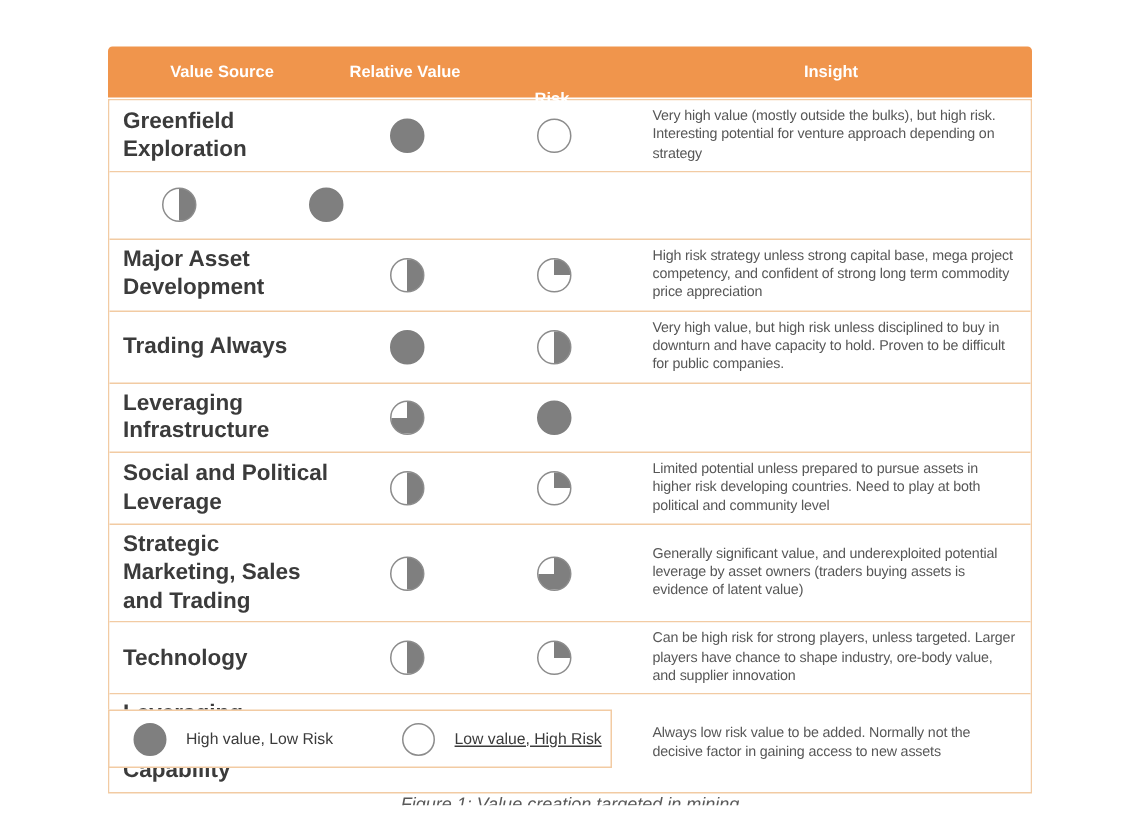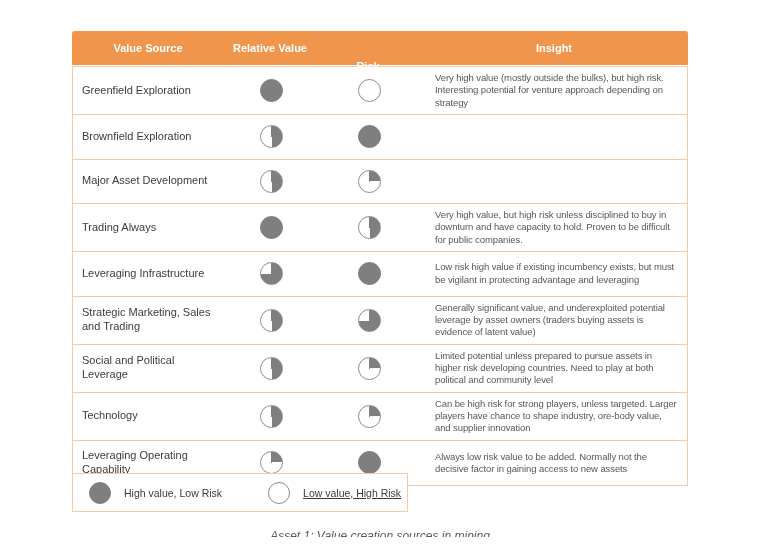--- a/index.html
+++ b/index.html
@@ -14,21 +14,21 @@
   .th-source  { width:152px; }
   .th-rv      { width:92px;  }
   .th-risk    { width:104px;margin-top:35px; }
   .th-insight { flex:1; }
 
   .tbody { border:1px solid var(--border-color,#F2CBA3); border-top:1px solid var(--border-color,#F2CBA3); margin-top:1px; }
   .row { display:flex; min-height:44.5px; border-bottom:1px solid var(--border-color,#F2CBA3); align-items:stretch; background:#fff; }
   .row:last-child { border-bottom:none; }
 
   .td { display:flex; align-items:center; }
-  .td-source  { width:152px; padding:4px 6px 4px 9px; font-weight:normal; font-size:11px; color:#3B3B3B; line-height:1.25; }
+  .td-source  { width:152px; padding:4px 6px 4px 9px; font-weight:bold; font-size:15px; color:#3B3B3B; line-height:1.25; }
   .td-rv      { width:92px;  justify-content:center; }
   .td-risk    { width:104px; justify-content:center; }
   .td-insight { flex:1; padding:5px 10px 5px 14px; font-size:9.5px; color:#575757; line-height:1.3; letter-spacing:-0.1px; }
 
   .ball { width:23px; height:23px; border-radius:50%; border:1px solid #8C8C8C; display:inline-block; flex:0 0 auto; }
   .ball--full          { background:#7F7F7F; border-color:#7F7F7F; }
   .ball--three-quarter { background:conic-gradient(#7F7F7F 0 270deg, #ffffff 270deg 360deg); }
   .ball--half          { background:conic-gradient(#7F7F7F 0 180deg, #ffffff 180deg 360deg); }
   .ball--quarter       { background:conic-gradient(#7F7F7F 0 90deg,  #ffffff 90deg 360deg); }
   .ball--empty         { background:#ffffff; }
@@ -61,37 +61,37 @@
       <div class="td td-rv">
         <span class="ball ball--full"></span>
       </div>
       <div class="td td-risk">
         <span class="ball ball--empty"></span>
       </div>
       <div class="td td-insight">Very high value (mostly outside the bulks), but high risk.  Interesting potential for venture approach depending on strategy</div>
     </div>
 
     <div class="row">
-      <div class="td td-source">Brownfield Exploration</div>
       <div class="td td-rv">
         <span class="ball ball--half"></span>
       </div>
       <div class="td td-risk">
         <span class="ball ball--full"></span>
       </div>
     </div>
 
     <div class="row">
       <div class="td td-source">Major Asset Development</div>
       <div class="td td-rv">
         <span class="ball ball--half"></span>
       </div>
       <div class="td td-risk">
         <span class="ball ball--quarter"></span>
       </div>
+      <div class="td td-insight">High risk strategy unless  strong  capital base,  mega project competency, and confident of strong long term commodity price  appreciation</div>
     </div>
 
     <div class="row">
       <div class="td td-source">Trading Always</div>
       <div class="td td-rv">
         <span class="ball ball--full"></span>
       </div>
       <div class="td td-risk">
         <span class="ball ball--half"></span>
       </div>
@@ -99,43 +99,42 @@
     </div>
 
     <div class="row">
       <div class="td td-source">Leveraging Infrastructure</div>
       <div class="td td-rv">
         <span class="ball ball--three-quarter"></span>
       </div>
       <div class="td td-risk">
         <span class="ball ball--full"></span>
       </div>
-      <div class="td td-insight">Low risk high value if existing incumbency exists, but must be vigilant in protecting advantage and leveraging</div>
+    </div>
+
+    <div class="row">
+      <div class="td td-source">Social and Political Leverage</div>
+      <div class="td td-rv">
+        <span class="ball ball--half"></span>
+      </div>
+      <div class="td td-risk">
+        <span class="ball ball--quarter"></span>
+      </div>
+      <div class="td td-insight">Limited potential unless prepared to  pursue assets in higher risk developing countries.  Need to play at both political and community level</div>
     </div>
 
     <div class="row">
       <div class="td td-source">Strategic Marketing, Sales and Trading</div>
       <div class="td td-rv">
         <span class="ball ball--half"></span>
       </div>
       <div class="td td-risk">
         <span class="ball ball--three-quarter"></span>
       </div>
       <div class="td td-insight">Generally significant value, and underexploited potential leverage by asset owners (traders buying assets is evidence of latent value)</div>
-    </div>
-
-    <div class="row">
-      <div class="td td-source">Social and Political Leverage</div>
-      <div class="td td-rv">
-        <span class="ball ball--half"></span>
-      </div>
-      <div class="td td-risk">
-        <span class="ball ball--quarter"></span>
-      </div>
-      <div class="td td-insight">Limited potential unless prepared to  pursue assets in higher risk developing countries.  Need to play at both political and community level</div>
     </div>
 
     <div class="row">
       <div class="td td-source">Technology</div>
       <div class="td td-rv">
         <span class="ball ball--half"></span>
       </div>
       <div class="td td-risk">
         <span class="ball ball--quarter"></span>
       </div>
@@ -160,15 +159,15 @@
       <span class="ball ball--full"></span>
       <span>High value,  Low Risk</span>
     </div>
 
     <div class="legend-item second">
       <span class="ball ball--empty"></span>
       <span>Low value, High Risk</span>
     </div>
   </div>
 
-  <div class="caption">Asset 1: Value creation sources in mining</div>
+  <div class="caption">Figure 1: Value creation targeted in mining</div>
 
 </div>
 
 </body></html>

